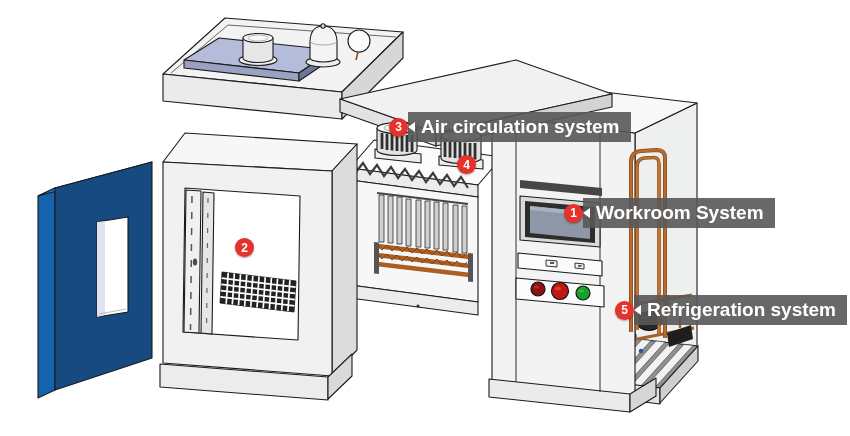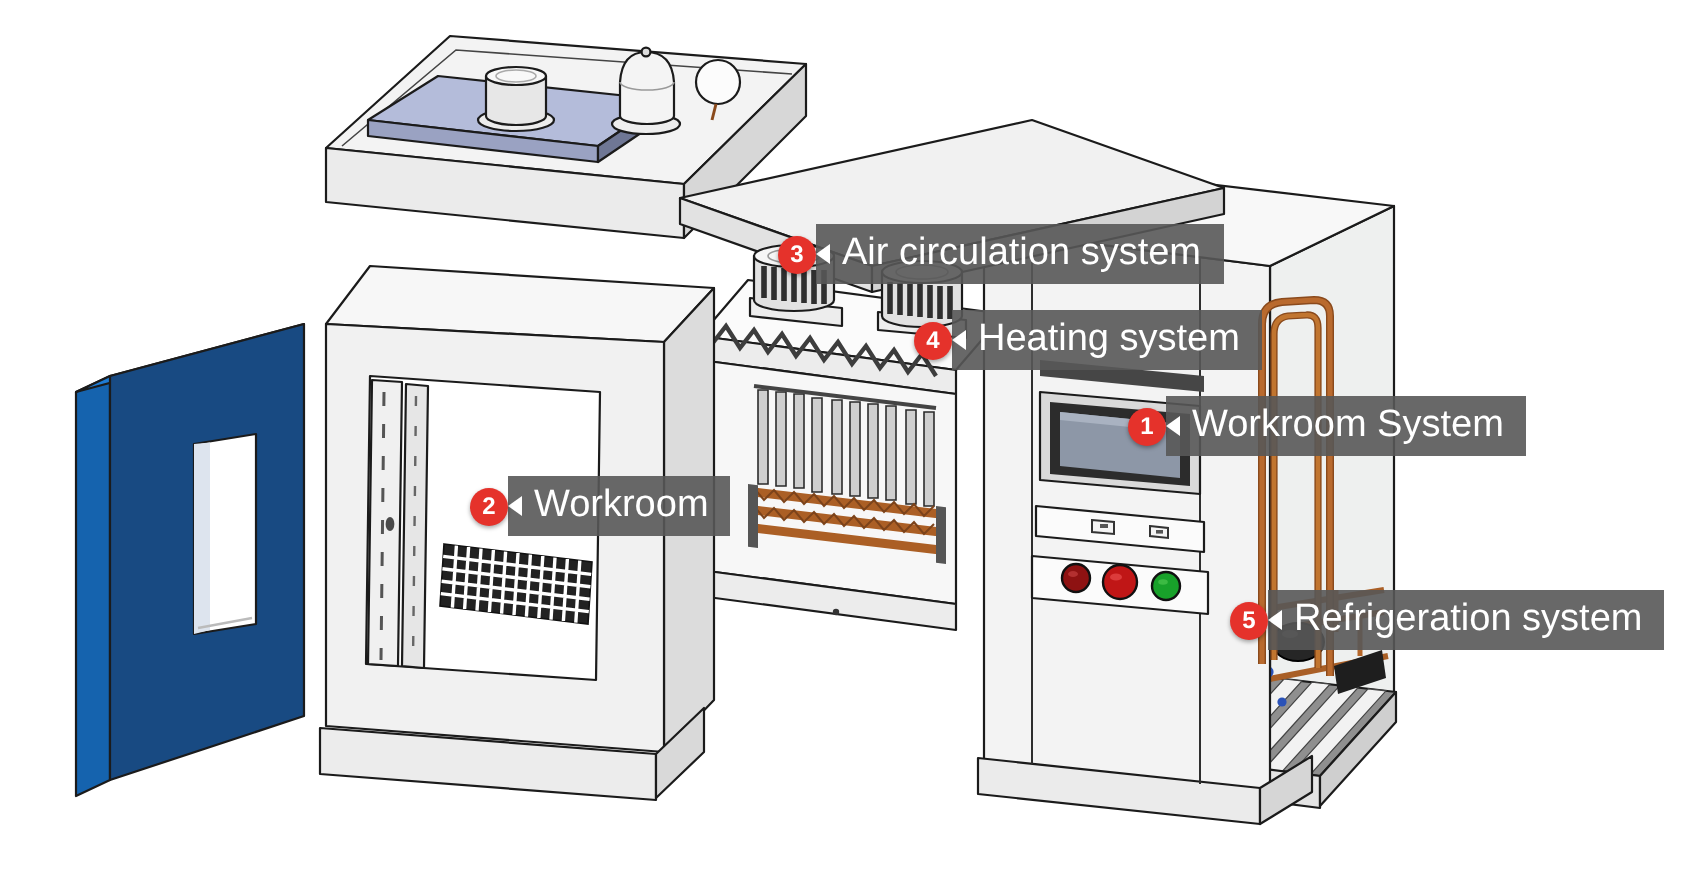--- a/index.html
+++ b/index.html
@@ -6,21 +6,21 @@
   body{font-family:"Liberation Sans", sans-serif;}
   .stage{position:relative;width:850px;height:436px;background:#ffffff;overflow:hidden;}
   .stage svg{position:absolute;left:0;top:0;}
   .ol{stroke:#1b1b1b;stroke-width:1.1;stroke-linejoin:round;}
   .thin{stroke:#444;stroke-width:0.8;fill:none;}
   .callout{position:absolute;display:flex;align-items:center;z-index:5;}
   .badge{width:19px;height:19px;border-radius:50%;background:#e5322b;color:#fff;
          font-size:12px;font-weight:bold;display:flex;align-items:center;justify-content:center;
          box-shadow:0 1px 2px rgba(0,0,0,.35);flex:0 0 19px;z-index:2;}
   .tag{position:relative;background:rgba(88,88,88,0.90);color:#fff;font-size:19px;
-       line-height:27px;padding:1px 11px 2px 13px;white-space:nowrap;}
+       line-height:27px;padding:1px 11px 2px 13px;white-space:nowrap;font-weight:bold;}
   .tag::before{content:"";position:absolute;left:0;top:50%;transform:translateY(-50%);
        border-top:5px solid transparent;border-bottom:5px solid transparent;border-right:7px solid #fff;}
 </style>
 </head>
 <body>
 
 <div class="stage">
 <svg width="850" height="436" viewBox="0 0 850 436">
 
   <g>
@@ -179,27 +179,25 @@
     <ellipse cx="461" cy="136" rx="13" ry="3.5" fill="none" stroke="#999" stroke-width="0.8"></ellipse>
   </g>
 </svg>
 
   <div class="callout" style="left:389px;top:112px">
     <span class="badge">3</span>
     <span class="tag">Air circulation system</span>
   </div>
   <div class="callout" style="left:457px;top:155px">
     <span class="badge">4</span>
-    <span class="tag">Heating system</span>
   </div>
   <div class="callout" style="left:564px;top:198px">
     <span class="badge">1</span>
     <span class="tag">Workroom System</span>
   </div>
   <div class="callout" style="left:235px;top:238px">
     <span class="badge">2</span>
-    <span class="tag">Workroom</span>
   </div>
   <div class="callout" style="left:615px;top:295px">
     <span class="badge">5</span>
     <span class="tag">Refrigeration system</span>
   </div>
 </div>
 
 </body></html>

